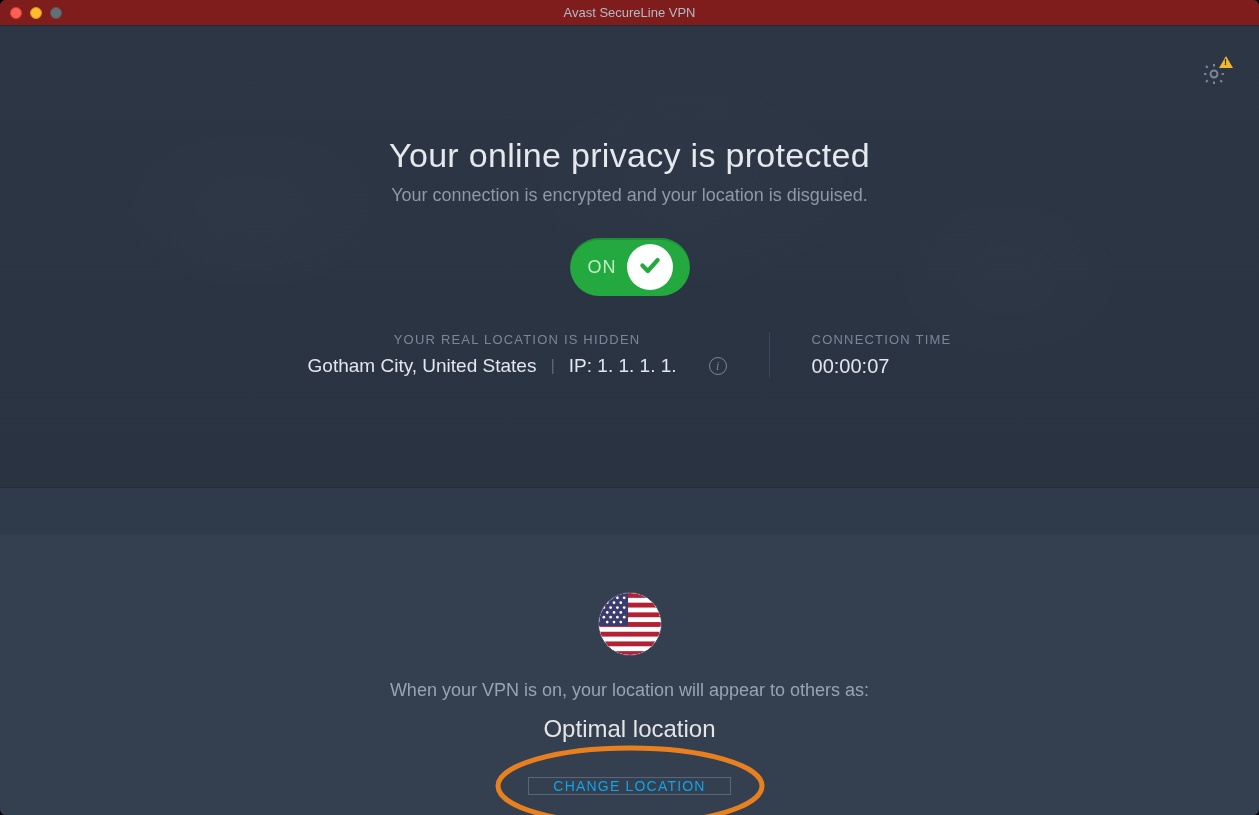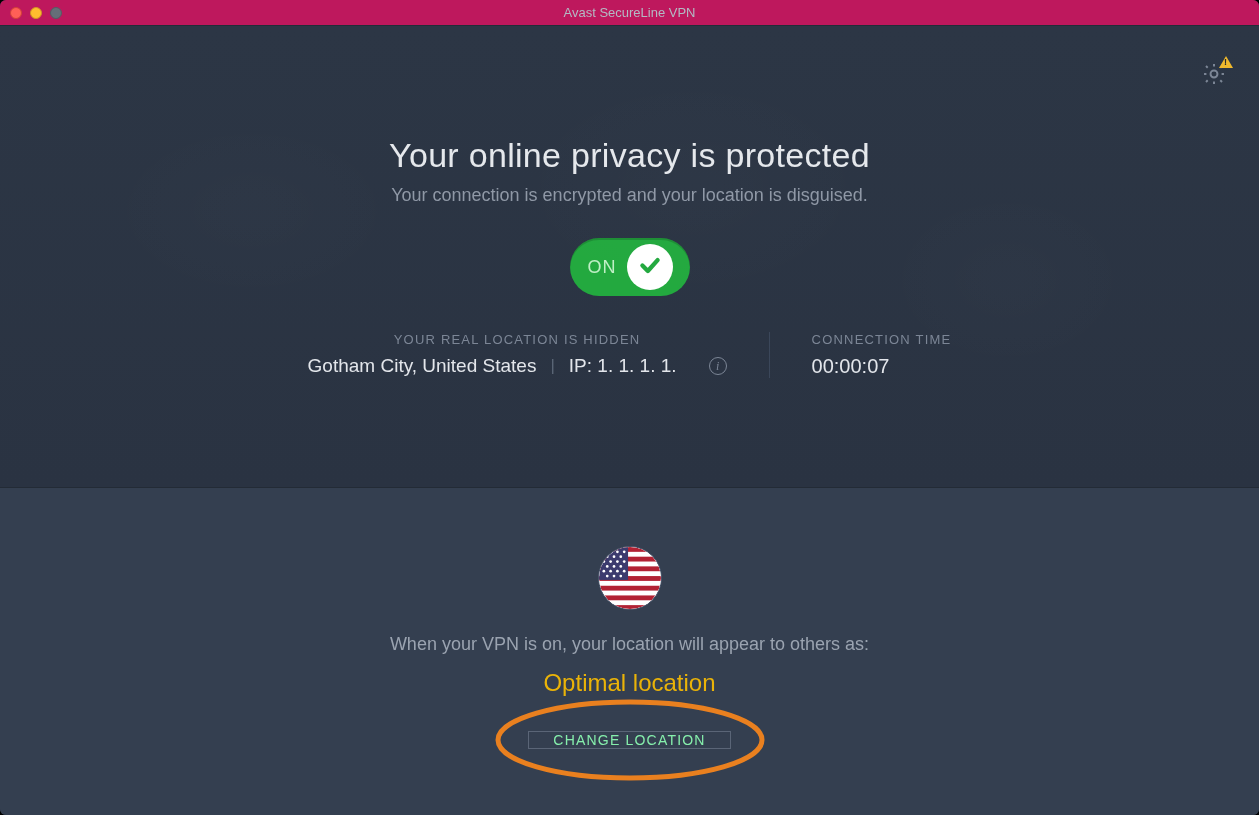--- a/index.html
+++ b/index.html
@@ -15,21 +15,21 @@
       width: 1259px;
       height: 815px;
       background: #2f3a4a;
       border-radius: 6px;
       overflow: hidden;
       display: flex;
       flex-direction: column;
     }
     .titlebar {
       height: 26px;
-      background: #be185d;
+      background: #7f1d1d;
       display: flex;
       align-items: center;
       padding: 0 10px;
       position: relative;
       border-bottom: 1px solid #242c38;
     }
     .traffic-lights {
       display: flex;
       gap: 8px;
       align-items: center;
@@ -186,50 +186,51 @@
     }
 
     .lower {
       flex: 1;
       background: #343f50;
       display: flex;
       flex-direction: column;
       align-items: center;
       position: relative;
       padding-top: 58px;
+      margin-top: 46px;
     }
     .flag-circle {
       width: 64px; height: 64px;
       border-radius: 50%;
       overflow: hidden;
       border: 1px solid #435066;
       display: flex;
       align-items: center;
       justify-content: center;
       background: #fff;
     }
     .apparent-text {
       margin-top: 24px;
       color: #9aa3b0;
       font-size: 18px;
     }
     .location-line {
       margin-top: 14px;
       display: flex;
       font-size: 24px;
-      color: #eab308;
+      color: #e5e5e5;
     }
     .btn-wrap {
       position: relative;
       margin-top: 34px;
     }
     .change-btn {
       background: transparent;
       border: 1px solid #5a6577;
-      color: #86efac;
+      color: #0ea5e9;
       font-size: 14px;
       letter-spacing: 1.2px;
       padding: 0 24px;
       cursor: pointer;
     }
     .highlight-ellipse {
       position: absolute;
       left: 50%;
       top: 50%;
       transform: translate(-50%, -50%);

